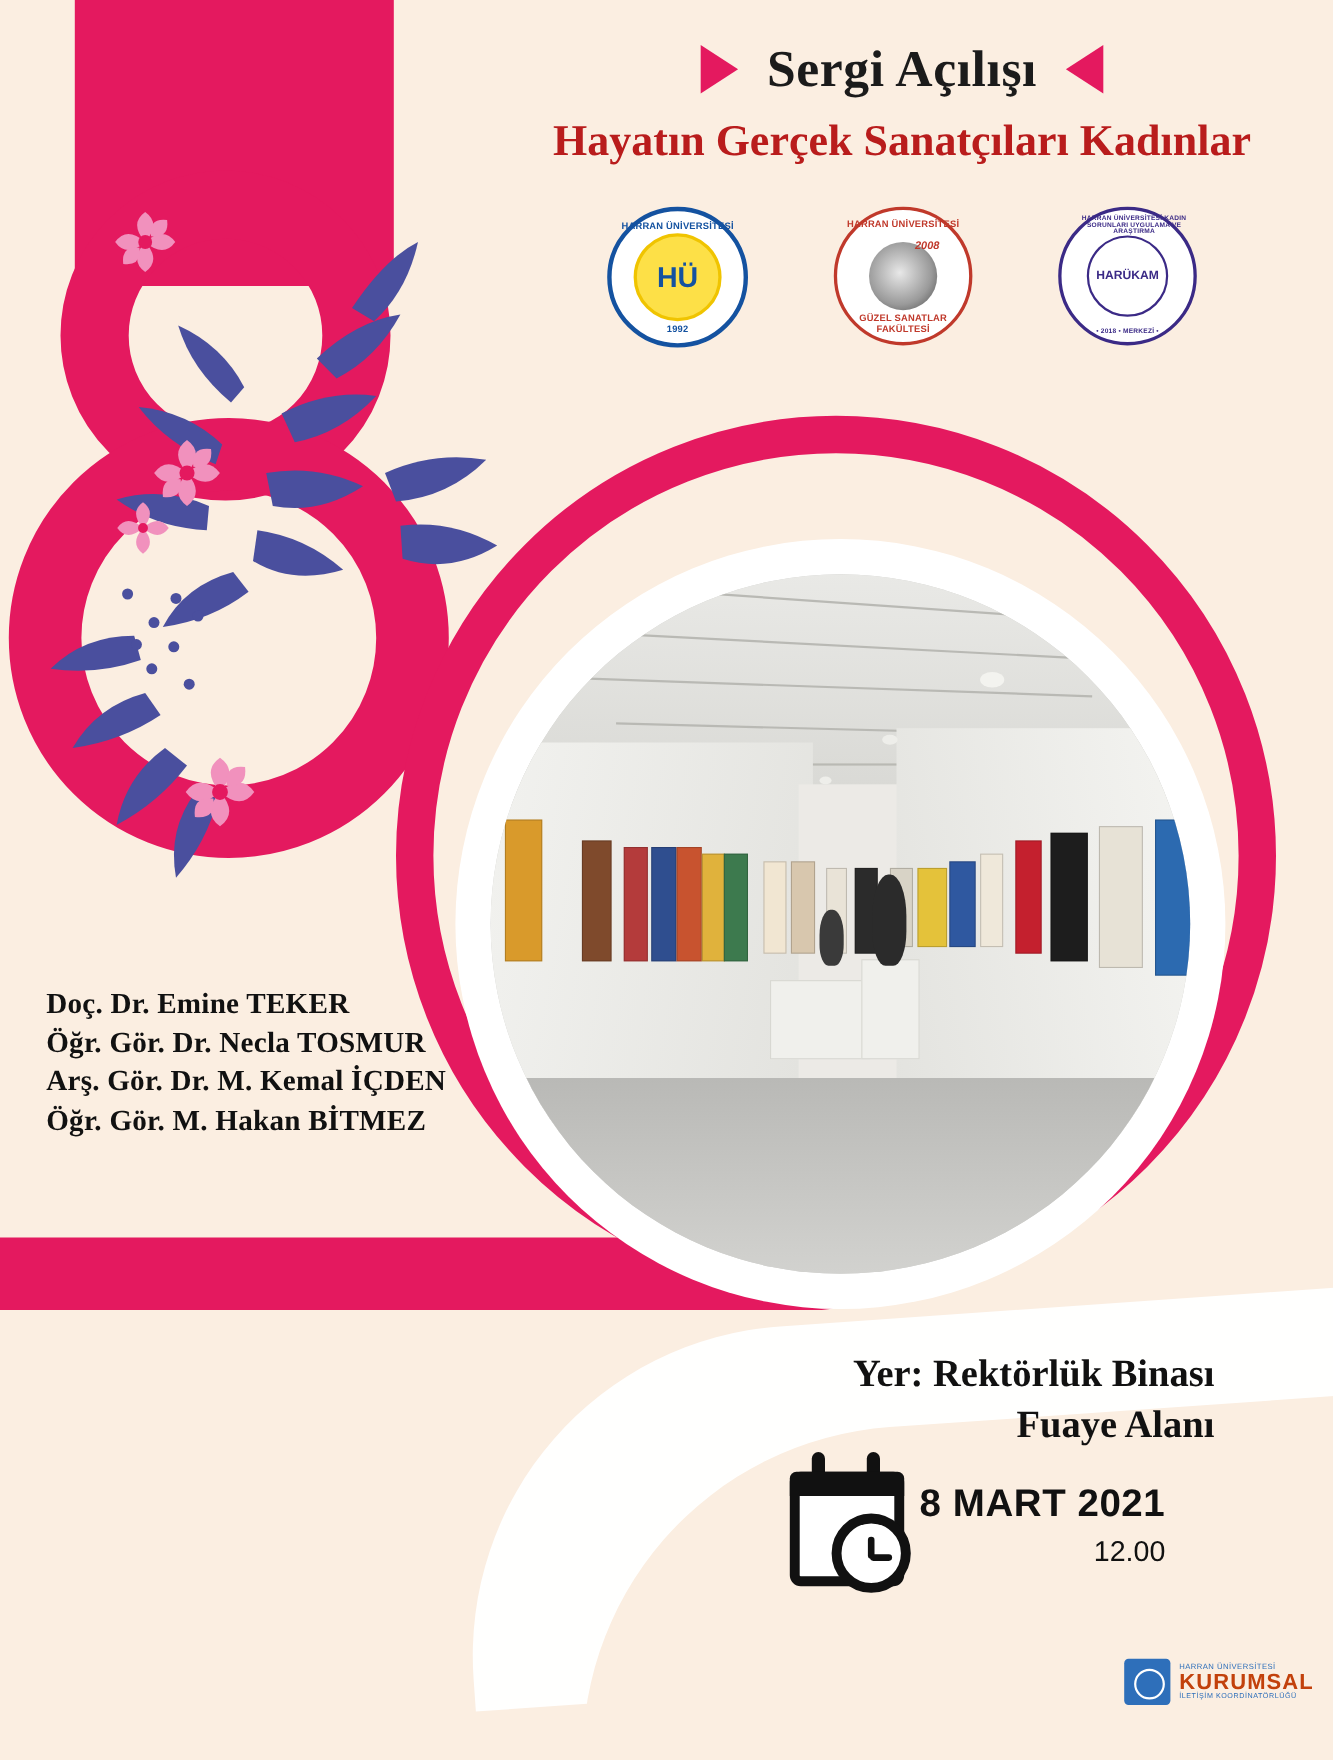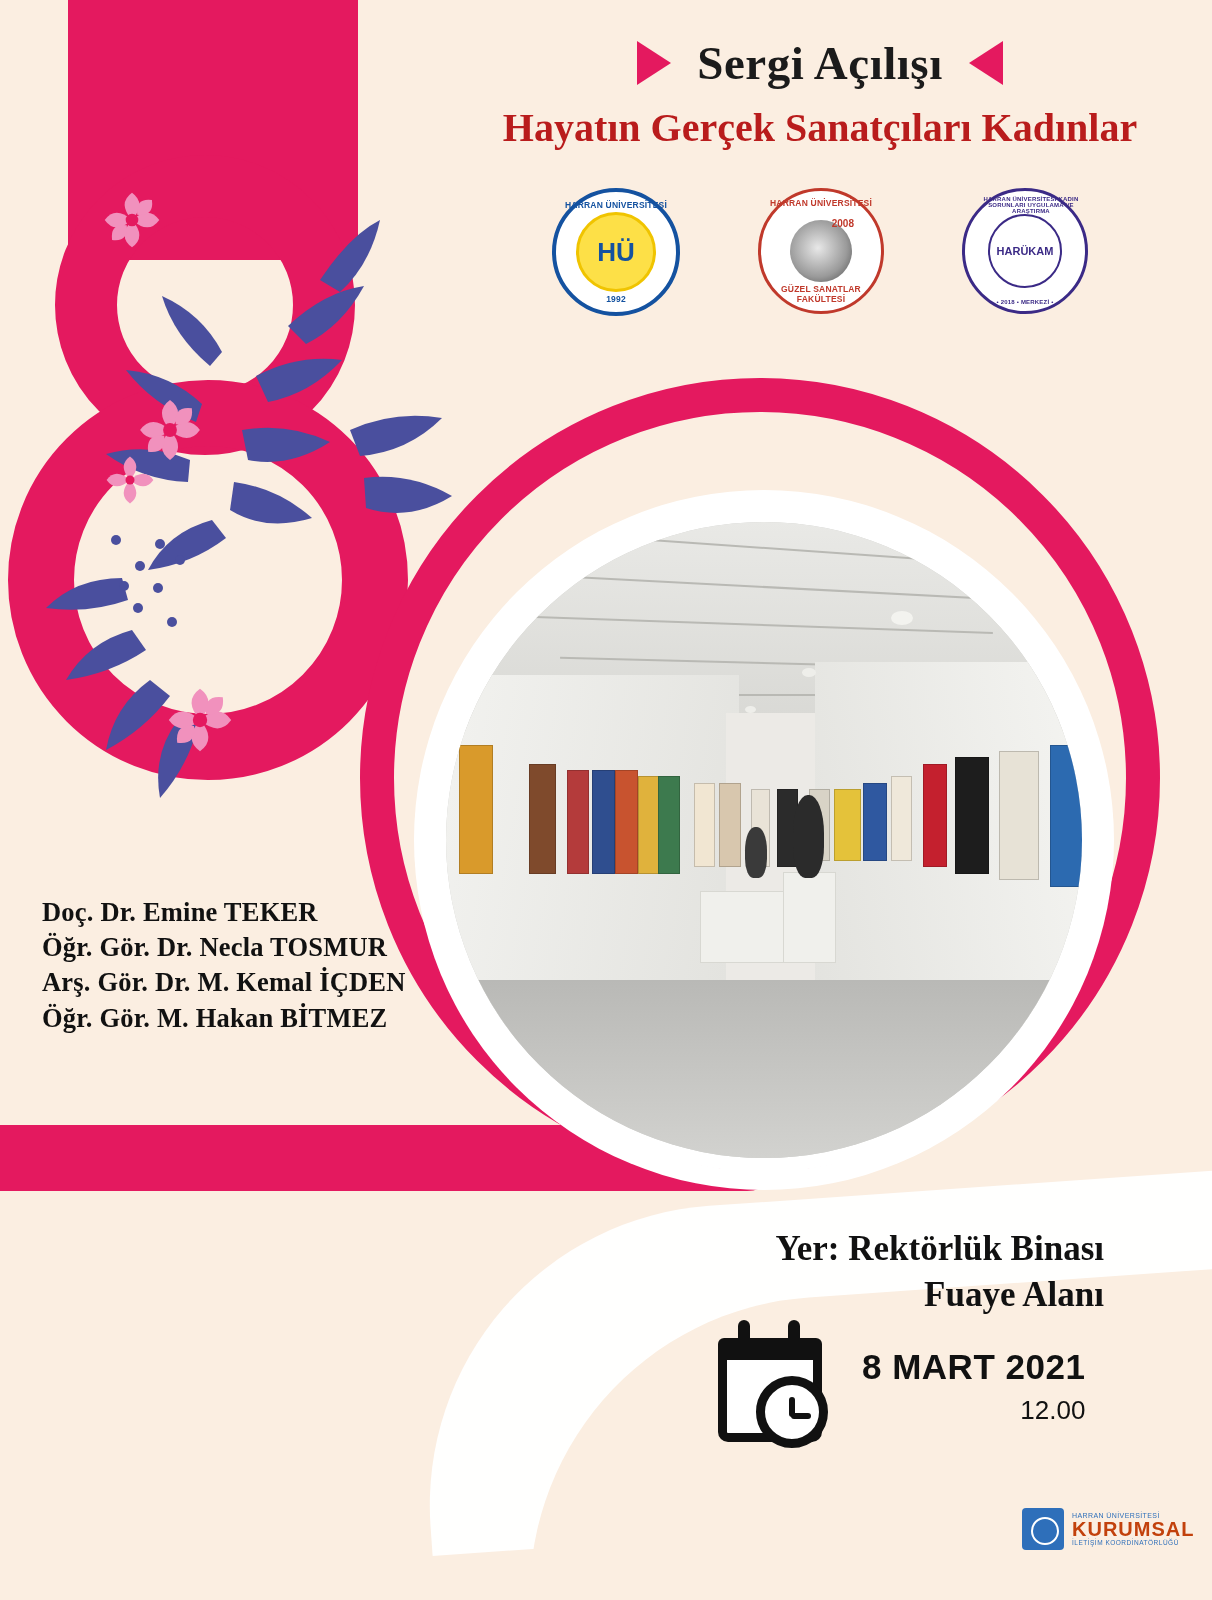--- a/index.html
+++ b/index.html
@@ -203,20 +203,21 @@
   .logo-1 .ring-text,
   .logo-2 .ring-text,
   .logo-3 .ring-text {
     position: absolute; inset: 0;
   }
   .logo-2 { border: 3px solid #c0392b; }
   .logo-2 .inner {
     width: 62px; height: 62px; border-radius: 50%;
     background: radial-gradient(circle at 45% 45%, #e8e8e8 0%, #9a9a9a 60%, #444 100%);
     position: relative;
+    font-style: italic;
   }
   .logo-3 { border: 3px solid #3b2a86; }
   .logo-3 .inner {
     width: 70px; height: 70px; border-radius: 50%;
     background: #ffffff;
     border: 2px solid #3b2a86;
     display: flex; align-items: center; justify-content: center;
     color: #3b2a86; font-size: 11px; font-weight: bold; text-align: right;
   }
   .circ-label {
@@ -250,21 +251,20 @@
     color: #111111;
     line-height: 1.3;
   }
 
   
   .datewrap {
     position: absolute;
     left: 718px; top: 1320px;
     display: flex;
     align-items: center;
-    gap: 26px;
   }
   .cal-icon {
     position: relative;
     width: 118px; height: 132px;
   }
   .cal-body {
     position: absolute; left: 0; top: 18px;
     width: 104px; height: 104px;
     border: 9px solid #111111;
     border-radius: 10px;

